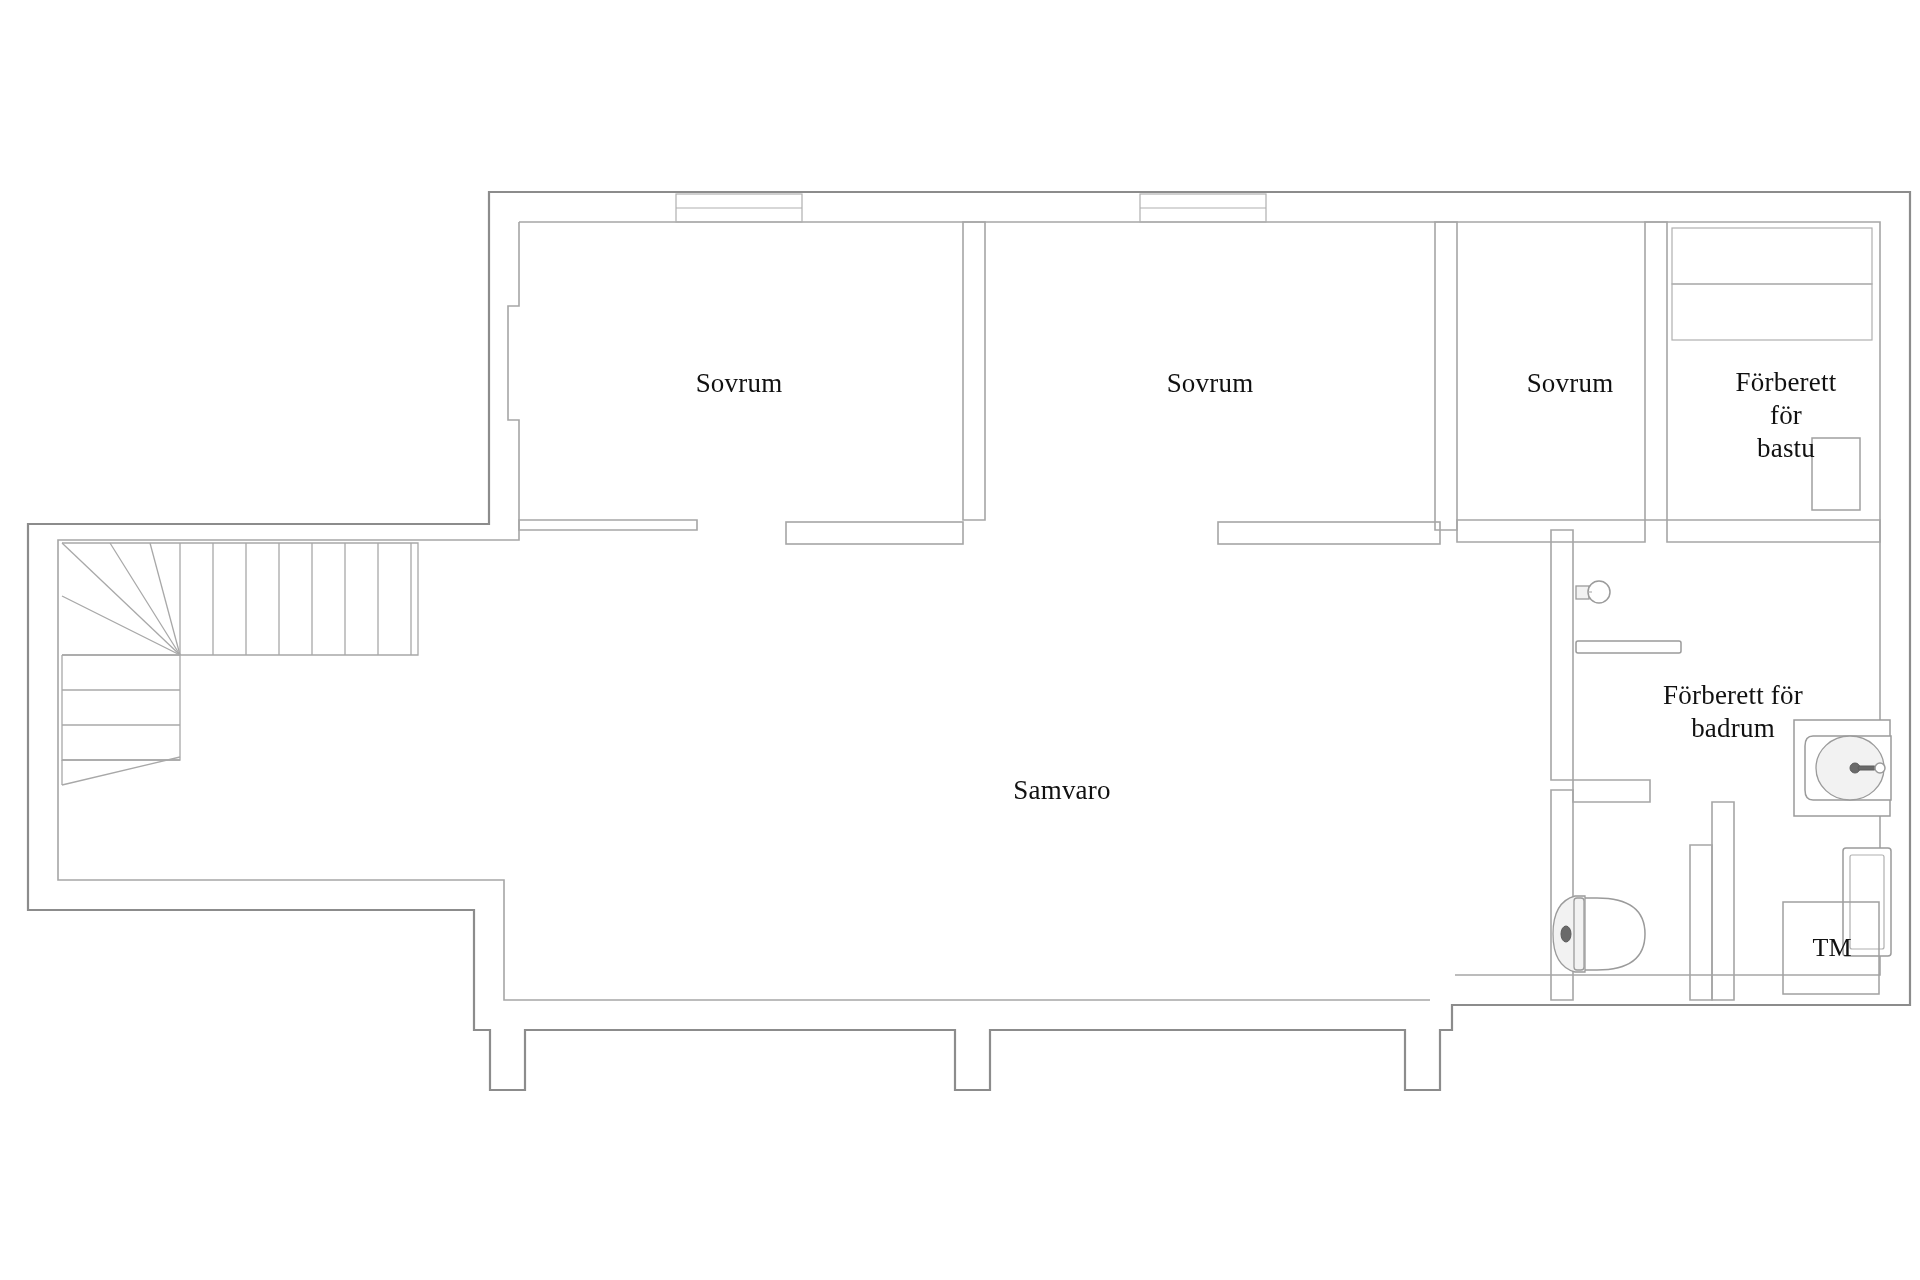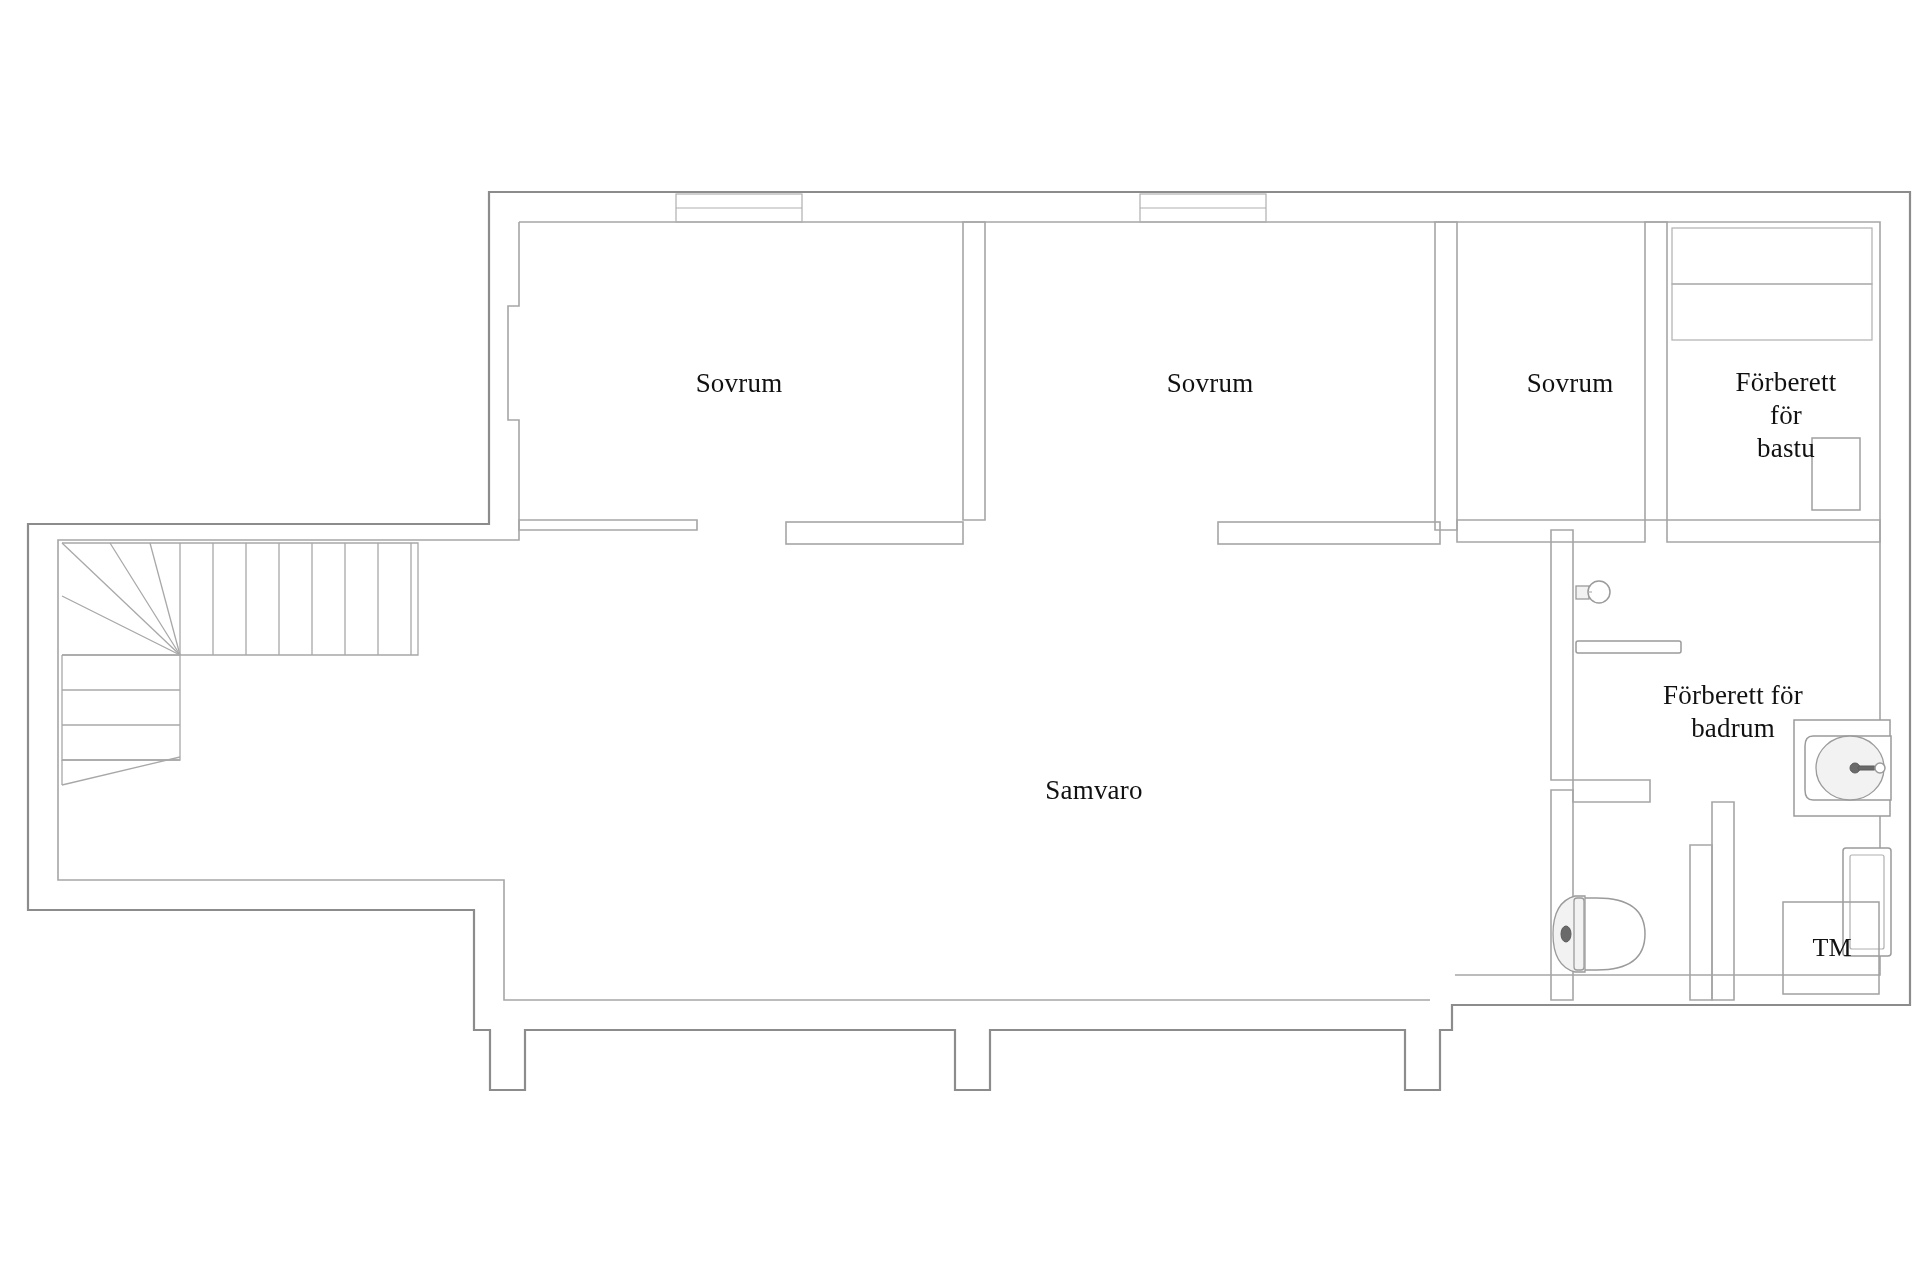--- a/index.html
+++ b/index.html
@@ -220,17 +220,17 @@
   <div class="room-label" style="left:1210px; top:383px;">Sovrum</div>
 
   <div class="room-label" style="left:1570px; top:383px;">Sovrum</div>
 
   <div class="room-label" style="left:1786px; top:415px;">Förberett för
 bastu</div>
 
   <div class="room-label" style="left:1733px; top:712px;">Förberett för
 badrum</div>
 
-  <div class="room-label" style="left:1062px; top:790px;margin-left:32px;">Samvaro</div>
+  <div class="room-label" style="left:1062px; top:790px;">Samvaro</div>
 
   <div class="appliance-label" style="left:1832px; top:948px;">TM</div>
 
 </div>
 
 </body></html>

